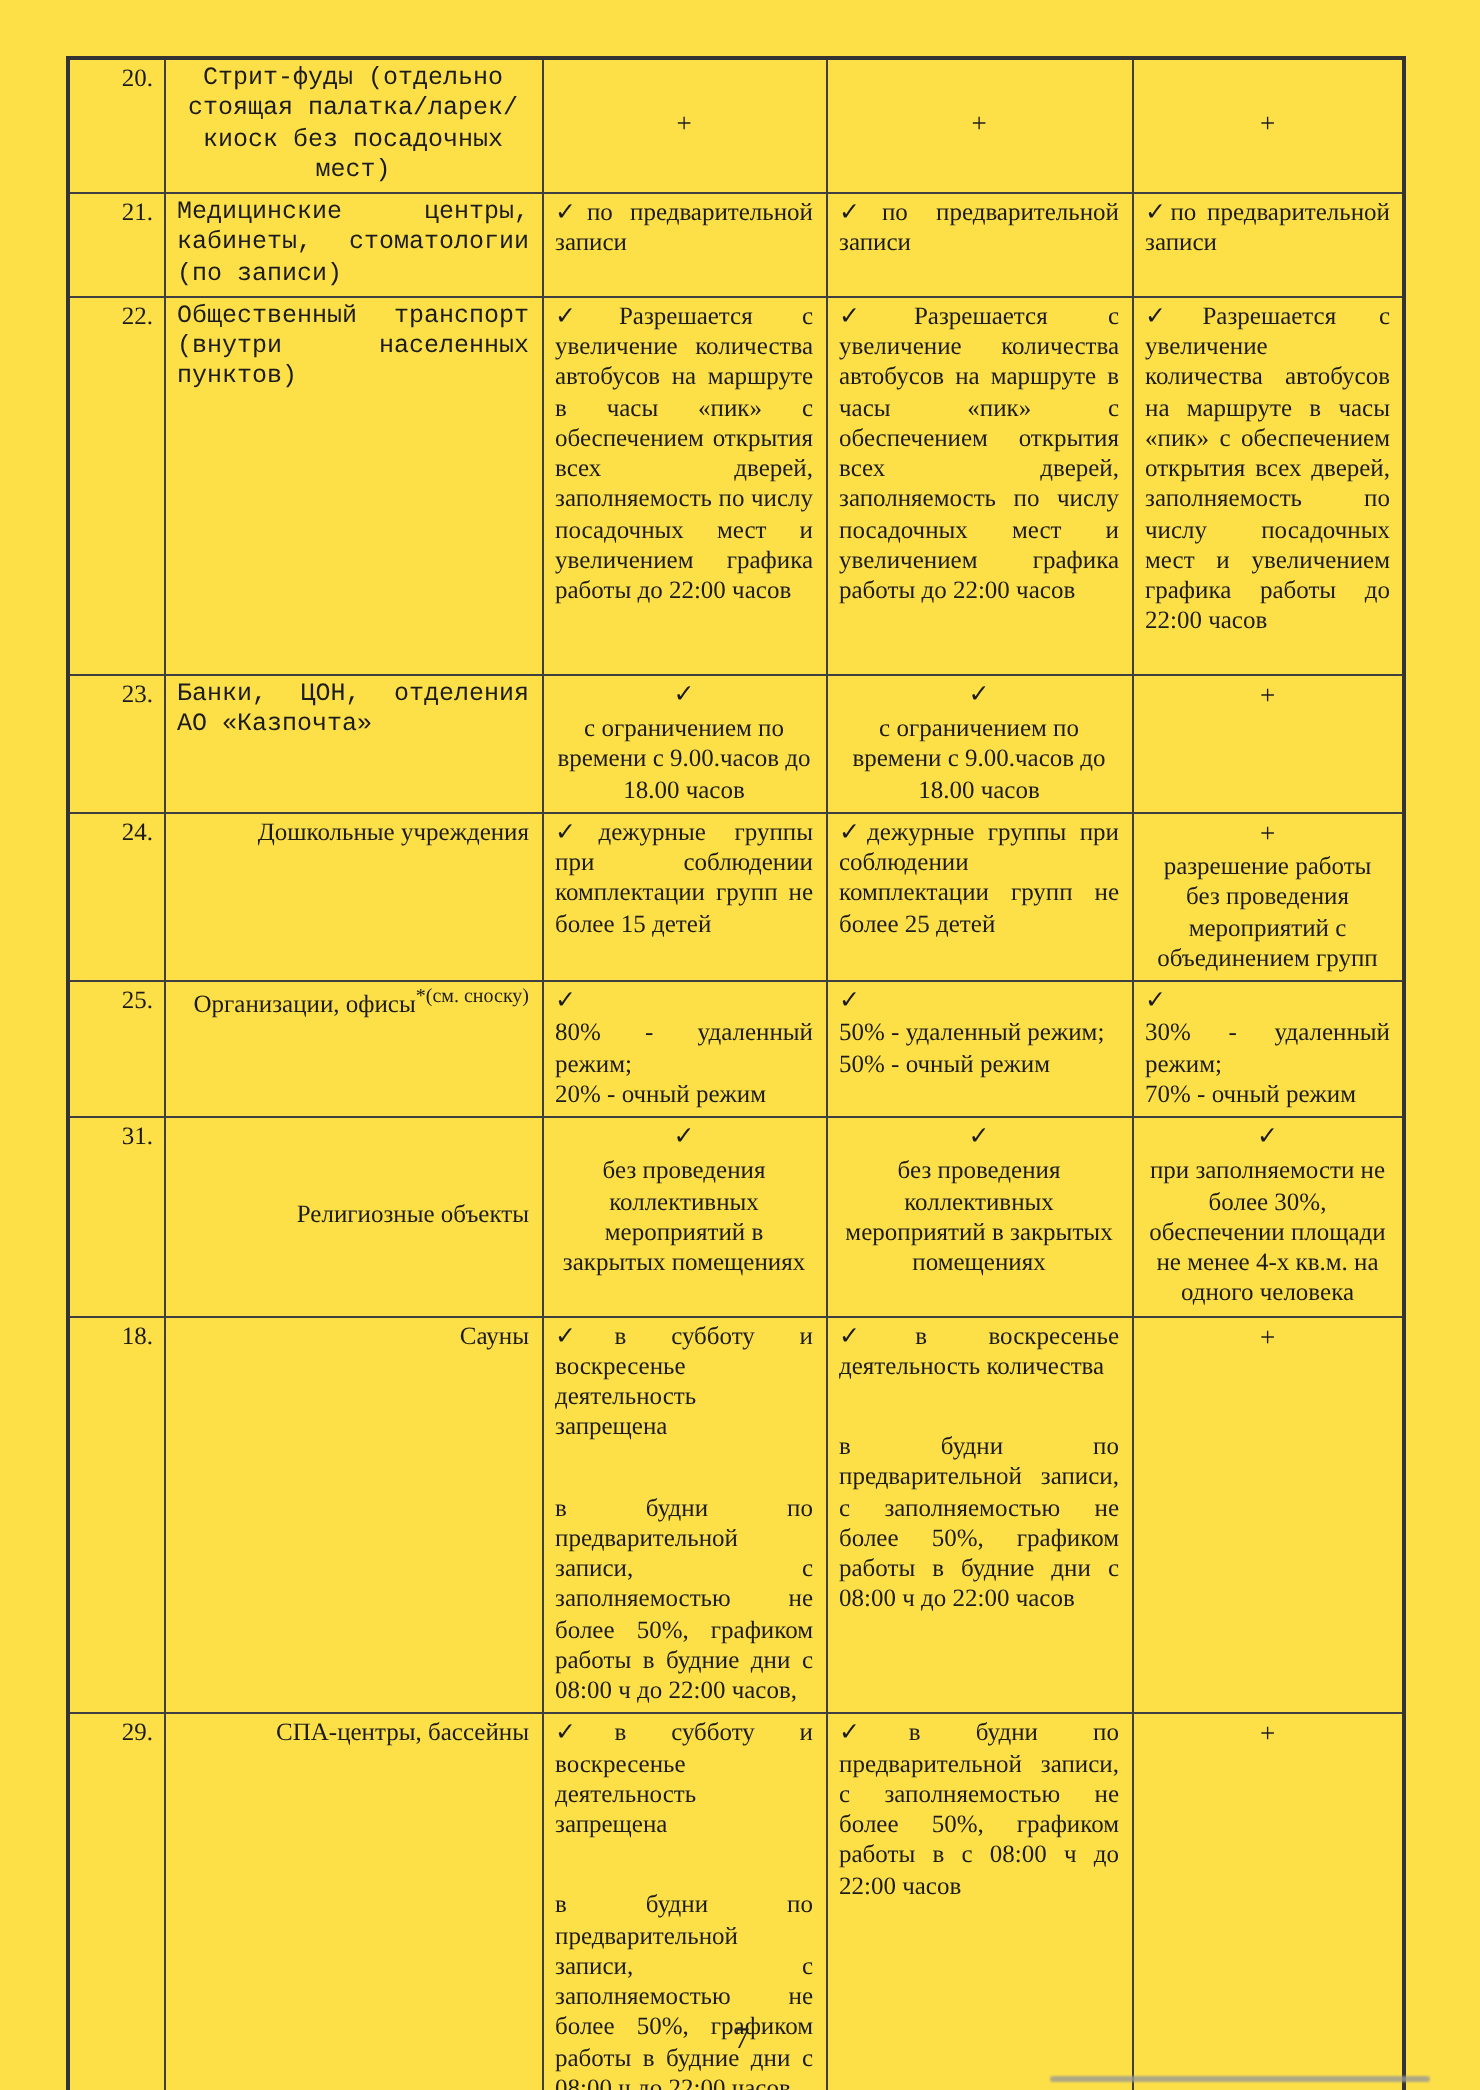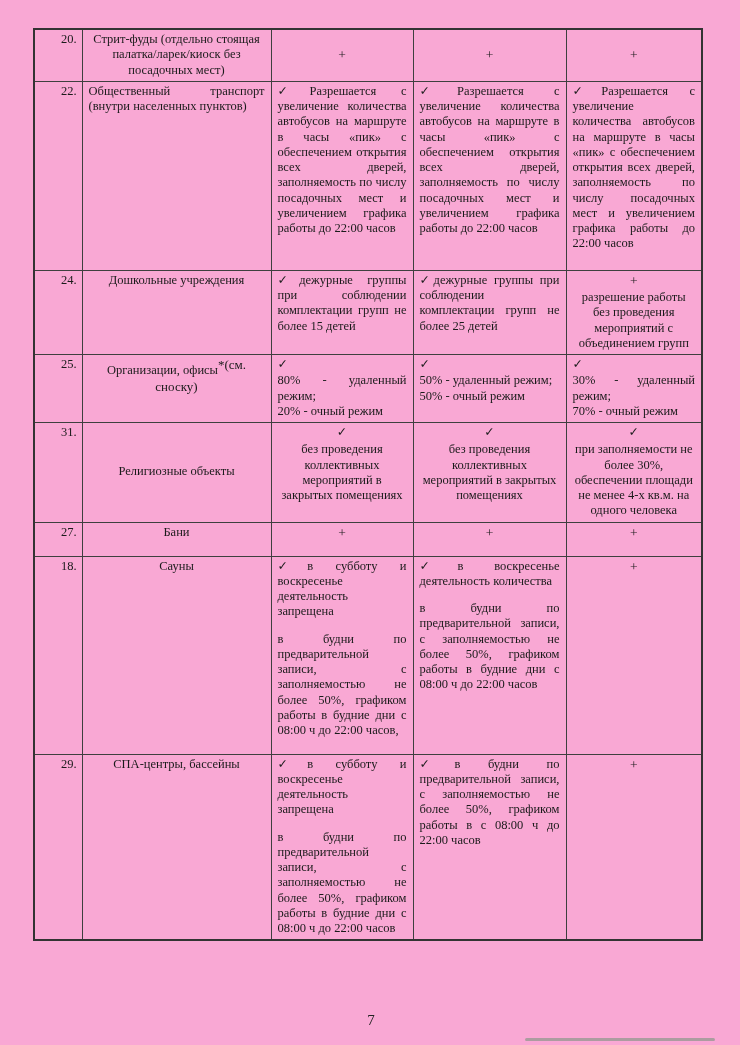--- a/index.html
+++ b/index.html
@@ -1,49 +1,49 @@
 <!DOCTYPE html>
 <html><head>
 <meta charset="utf-8">
 <style>
   html,body{margin:0;padding:0;background:#fbfbf8;}
   .page{
-    position:relative;width:740px;height:1045px;background:#f9a8d4;
+    position:relative;width:740px;height:1045px;background:#fde047;
     font-family:"Liberation Serif","DejaVu Serif",serif;color:#1b1b1b;
     overflow:hidden;
   }
   table.tbl{
     position:absolute;left:33px;top:28px;width:668px;
     border-collapse:collapse;table-layout:fixed;
     border:2px solid #333;
   }
   td{
     border:1.4px solid #3f3f3f;
     vertical-align:top;
     padding:2px 6px 3px 6px;
     font-size:12.5px;line-height:1.22;
     overflow:hidden;
   }
   tr.r20{height:52px} tr.r21{height:45px} tr.r22{height:189px}
   tr.r23{height:60px} tr.r24{height:72px} tr.r25{height:62px}
   tr.r26{height:86px} tr.r27{height:34px} tr.r28{height:198px}
   tr.r29{height:172px}
   td.num{text-align:right;padding-right:5px;}
-  td.name{text-align:justify;}
-  td.name-left{text-align:center;}
+  td.name{text-align:justify;font-family:Liberation Mono, monospace;}
+  td.name-left{text-align:right;}
   td.center{text-align:center;}
   td.vmid{vertical-align:middle;}
   td.just{text-align:justify;}
   td.plus{text-align:center;font-size:13.5px;}
   .chkline{text-align:center;margin-bottom:2px;}
   .chkleft{text-align:left;margin-bottom:1px;}
   .plusline{text-align:center;margin-bottom:1px;font-size:13.5px;}
   p.para{margin:0;}
-  p.gap{margin-top:12px;}
-  sup.note{font-size:13px;vertical-align:super;letter-spacing:0;}
+  p.gap{margin-top:25px;}
+  sup.note{font-size:10px;vertical-align:super;letter-spacing:0;}
   .pageno{
     position:absolute;left:356px;top:1012px;width:30px;
     text-align:center;font-size:15px;color:#222;
   }
   .scan-bar{
     position:absolute;left:525px;top:1038px;width:190px;height:3px;
     background:#9a9a94;border-radius:2px;filter:blur(0.6px);opacity:.8;
   }
 </style>
 </head>
@@ -61,29 +61,49 @@
     <tbody>
 
       <tr class="r20">
         <td class="num">20.</td>
         <td class="name center">Стрит-фуды (отдельно стоящая палатка/ларек/киоск без посадочных мест)</td>
         <td class="plus vmid">+</td>
         <td class="plus vmid">+</td>
         <td class="plus vmid">+</td>
       </tr>
 
+      <tr class="r21">
+        <td class="num">21.</td>
+        <td class="name">Медицинские центры, кабинеты, стоматологии (по записи)</td>
+        <td class="just">✓по предварительной записи</td>
+        <td class="just">✓по предварительной записи</td>
+        <td class="just">✓по предварительной записи</td>
+      </tr>
 
       <tr class="r22">
         <td class="num">22.</td>
         <td class="name">Общественный транспорт (внутри населенных пунктов)</td>
         <td class="just">✓Разрешается с увеличение количества автобусов на маршруте в часы «пик» с обеспечением открытия всех дверей, заполняемость по числу посадочных мест и увеличением графика работы до 22:00 часов</td>
         <td class="just">✓Разрешается с увеличение количества автобусов на маршруте в часы «пик» с обеспечением открытия всех дверей, заполняемость по числу посадочных мест и увеличением графика работы до 22:00 часов</td>
         <td class="just">✓Разрешается с увеличение количества автобусов на маршруте в часы «пик» с обеспечением открытия всех дверей, заполняемость по числу посадочных мест и увеличением графика работы до 22:00 часов</td>
       </tr>
 
+      <tr class="r23">
+        <td class="num">23.</td>
+        <td class="name">Банки, ЦОН, отделения АО «Казпочта»</td>
+        <td class="center">
+          <div class="chkline">✓</div>
+          <div>с ограничением по времени с 9.00.часов до 18.00 часов</div>
+        </td>
+        <td class="center">
+          <div class="chkline">✓</div>
+          <div>с ограничением по времени с 9.00.часов до 18.00 часов</div>
+        </td>
+        <td class="plus">+</td>
+      </tr>
 
       <tr class="r24">
         <td class="num">24.</td>
         <td class="name-left">Дошкольные учреждения</td>
         <td class="just">✓дежурные группы при соблюдении комплектации групп не более 15 детей</td>
         <td class="just">✓дежурные группы при соблюдении комплектации групп не более 25 детей</td>
         <td class="center">
           <div class="plusline">+</div>
           <div>разрешение работы без проведения мероприятий с объединением групп</div>
         </td>
@@ -121,27 +141,20 @@
         <td class="center">
           <div class="chkline">✓</div>
           <div>без проведения коллективных мероприятий в закрытых помещениях</div>
         </td>
         <td class="center">
           <div class="chkline">✓</div>
           <div>при заполняемости не более 30%, обеспечении площади не менее 4-х кв.м. на одного человека</div>
         </td>
       </tr>
 
-      <tr class="r27">
-        <td class="num">27.</td>
-        <td class="name-left">Бани</td>
-        <td class="plus">+</td>
-        <td class="plus">+</td>
-        <td class="plus">+</td>
-      </tr>
 
       <tr class="r28">
         <td class="num">18.</td>
         <td class="name-left">Сауны</td>
         <td class="just">
           <p class="para">✓в субботу и воскресенье деятельность запрещена</p>
           <p class="para gap">в будни по предварительной записи, с заполняемостью не более 50%, графиком работы в будние дни с 08:00 ч до 22:00 часов,</p>
         </td>
         <td class="just">
           <p class="para">✓в воскресенье деятельность количества</p>

